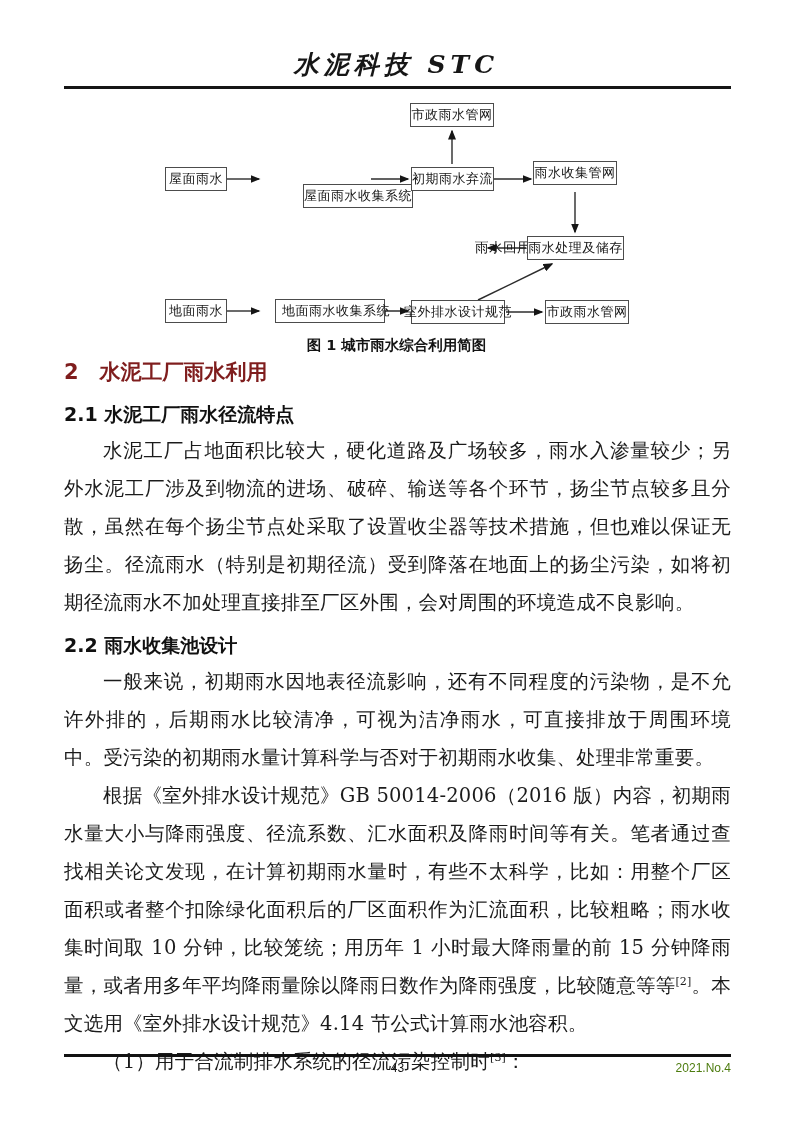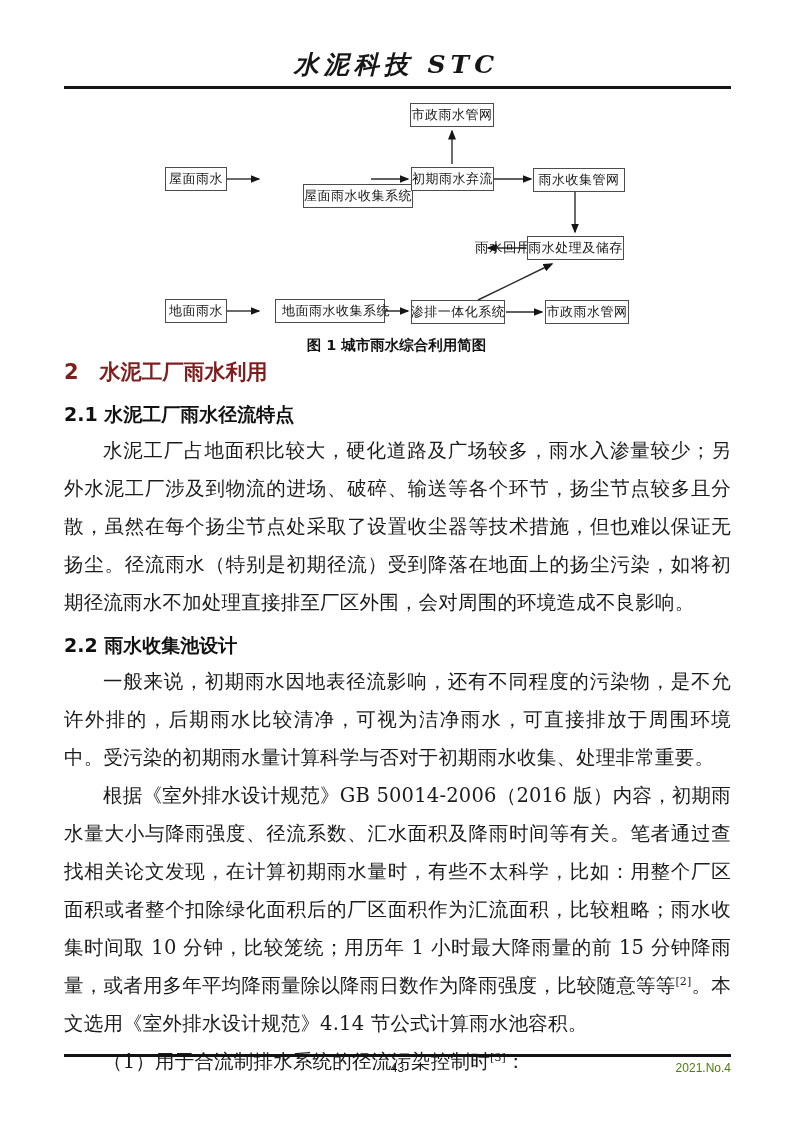--- a/index.html
+++ b/index.html
@@ -152,26 +152,26 @@
       <line x1="227" y1="211" x2="259" y2="211" stroke="#2c2c2c" stroke-width="1.4" marker-end="url(#ah)"></line>
       <line x1="371" y1="211" x2="408" y2="211" stroke="#2c2c2c" stroke-width="1.4" marker-end="url(#ah)"></line>
       <line x1="506" y1="212" x2="542" y2="212" stroke="#2c2c2c" stroke-width="1.4" marker-end="url(#ah)"></line>
       <line x1="478" y1="200" x2="552" y2="164" stroke="#2c2c2c" stroke-width="1.4" marker-end="url(#ah)"></line>
     </svg>
 
     <div class="fc-box" style="left:410px; top:3px;  width:84px;  height:24px;">市政雨水管网</div>
     <div class="fc-box" style="left:165px; top:67px; width:62px;  height:24px;">屋面雨水</div>
     <div class="fc-box" style="left:261px; top:84px; width:110px; height:24px;margin-left:42px;">屋面雨水收集系统</div>
     <div class="fc-box" style="left:411px; top:67px; width:83px;  height:24px;">初期雨水弃流</div>
-    <div class="fc-box" style="left:533px; top:68px; width:92px;  height:24px;">雨水收集管网</div>
+    <div class="fc-box" style="left:533px; top:61px; width:84px;  height:24px;">雨水收集管网</div>
     <div class="fc-text" style="left:426px; top:138px; width:58px; height:20px;margin-left:48px;">雨水回用</div>
     <div class="fc-box" style="left:527px; top:136px; width:97px;  height:24px;">雨水处理及储存</div>
     <div class="fc-box" style="left:165px; top:199px; width:62px;  height:24px;">地面雨水</div>
     <div class="fc-box" style="left:275px; top:199px; width:110px; height:24px;padding-left:12px;">地面雨水收集系统</div>
-    <div class="fc-box" style="left:411px; top:200px; width:94px;  height:24px;">渗排一体化系统</div>
+    <div class="fc-box" style="left:411px; top:200px; width:94px;  height:24px;">室外排水设计规范</div>
     <div class="fc-box" style="left:545px; top:200px; width:84px;  height:24px;">市政雨水管网</div>
 
     <div class="fc-caption">图 1 城市雨水综合利用简图</div>
   </div>
 
   <div class="article">
     <h2 class="h-sec">2　水泥工厂雨水利用</h2>
     <h3 class="h-sub">2.1 水泥工厂雨水径流特点</h3>
     <p class="body-p">水泥工厂占地面积比较大，硬化道路及广场较多，雨水入渗量较少；另外水泥工厂涉及到物流的进场、破碎、输送等各个环节，扬尘节点较多且分散，虽然在每个扬尘节点处采取了设置收尘器等技术措施，但也难以保证无扬尘。径流雨水（特别是初期径流）受到降落在地面上的扬尘污染，如将初期径流雨水不加处理直接排至厂区外围，会对周围的环境造成不良影响。</p>
     <h3 class="h-sub spaced">2.2 雨水收集池设计</h3>

